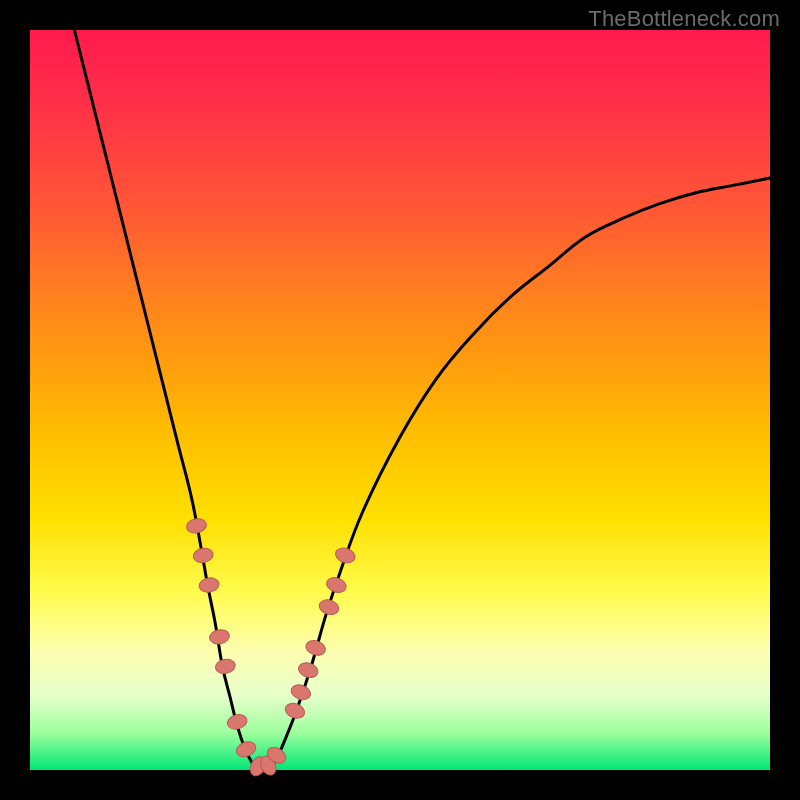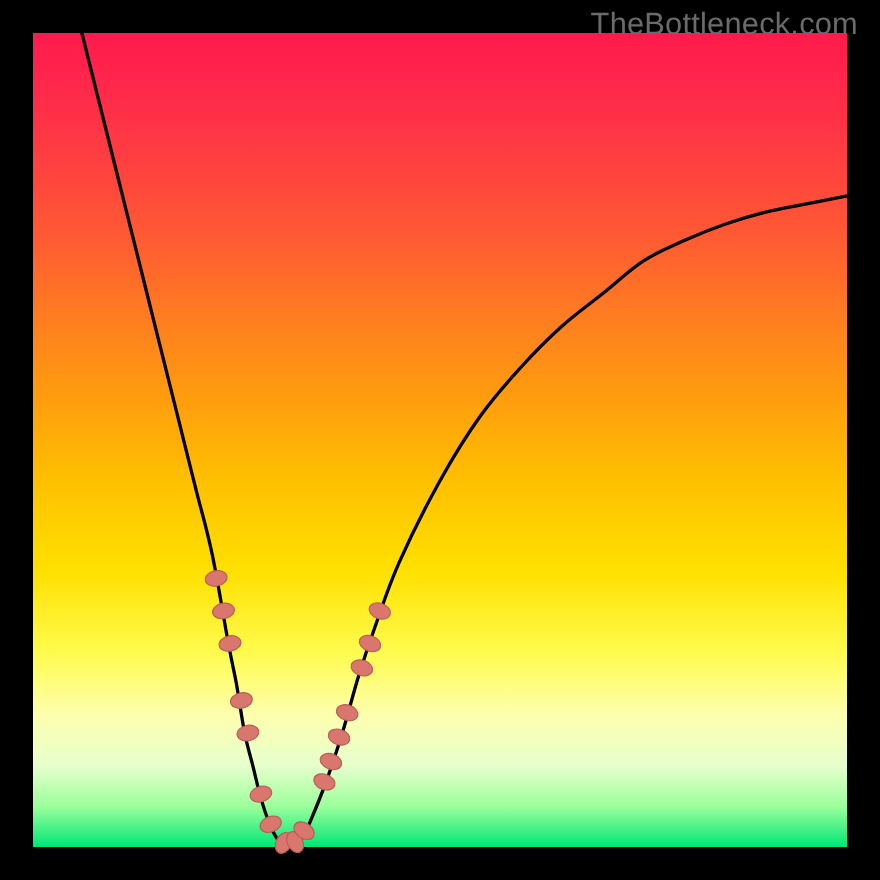--- a/index.html
+++ b/index.html
@@ -37,21 +37,21 @@
       #e6ffcc 90%,
       #9cff9c 95%,
       #00e676 100%
     );
   }
   .watermark {
     position: absolute;
     top: 6px;
     right: 20px;
     color: #6b6b6b;
-    font-size: 28px;
+    font-size: 22px;
     font-weight: 500;
     letter-spacing: 0.2px;
     z-index: 10;
   }
   svg.curve {
     position: absolute;
     left: 0;
     top: 0;
     width: 740px;
     height: 740px;

